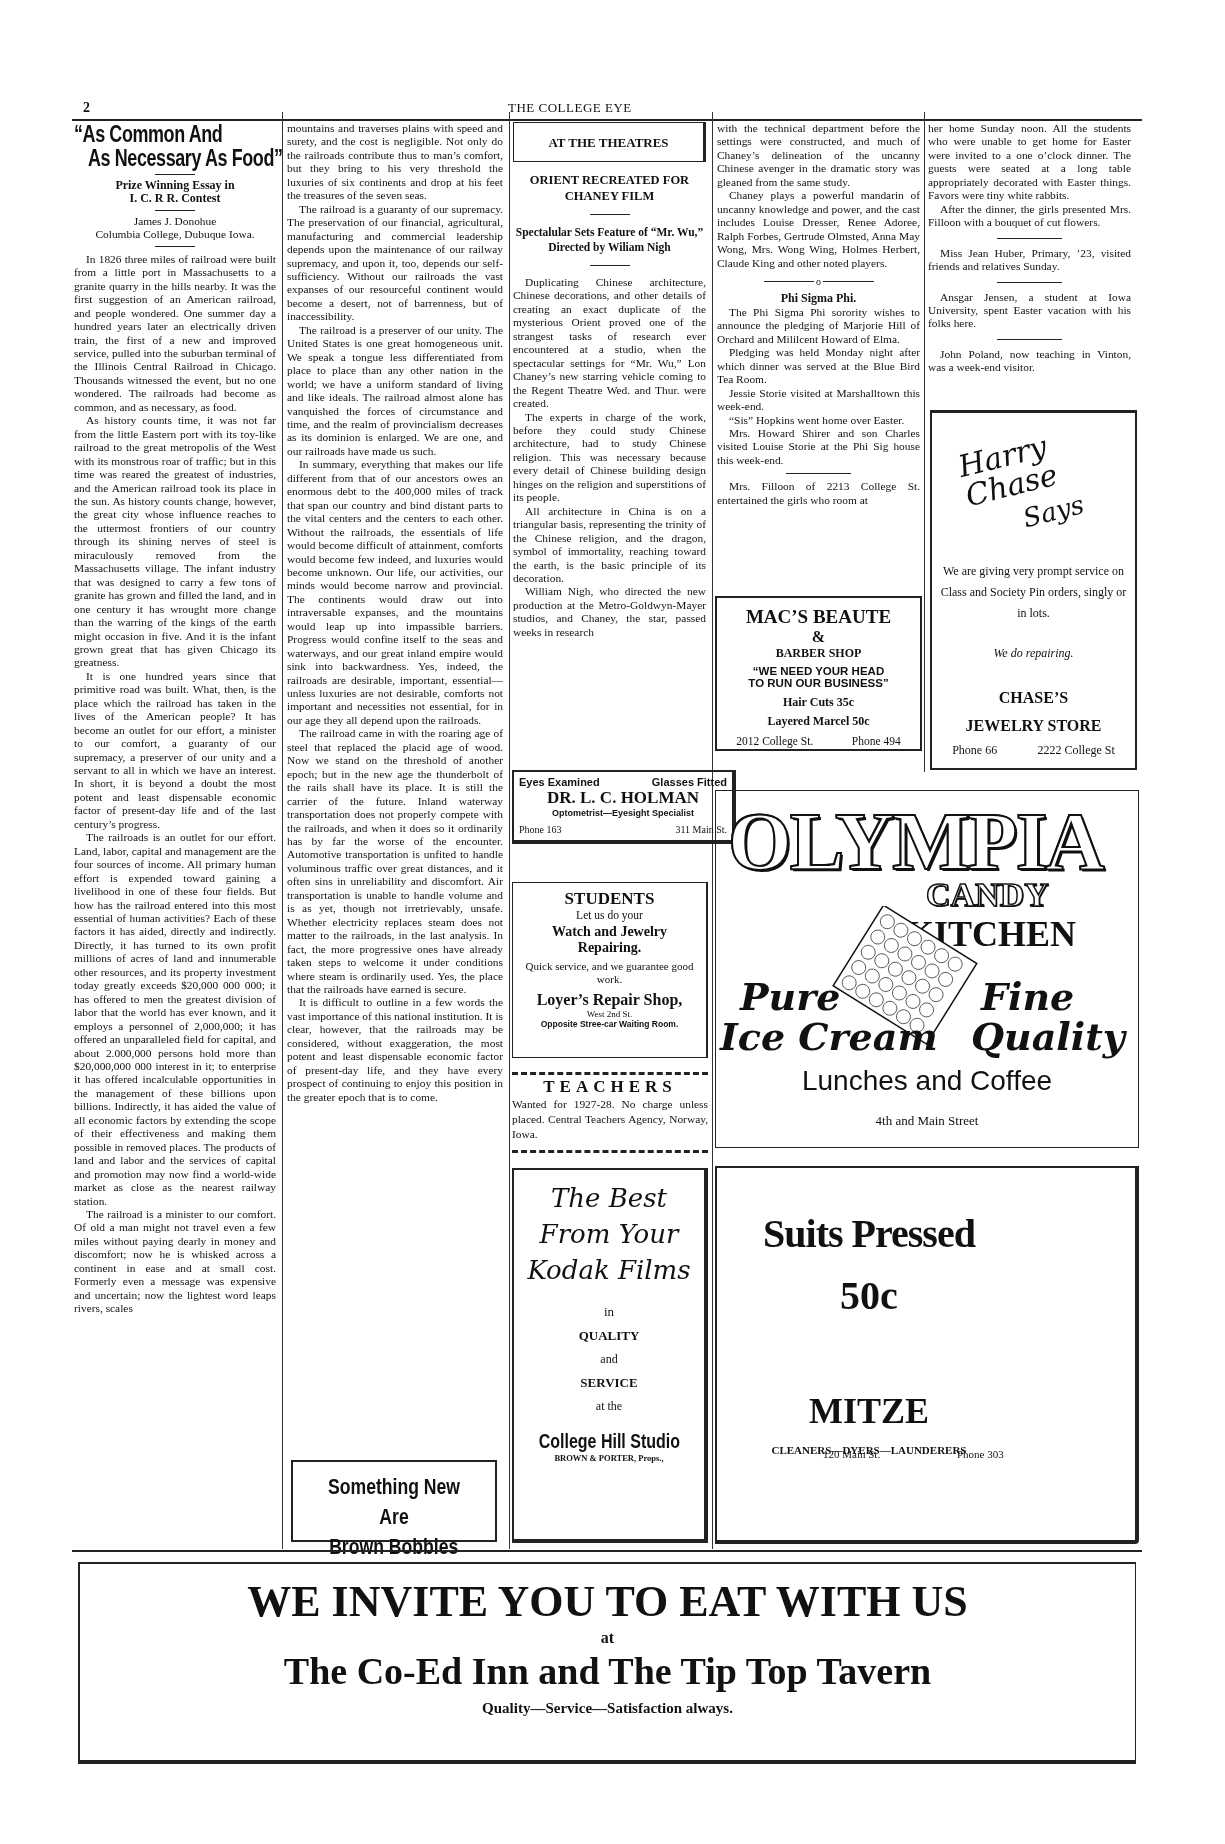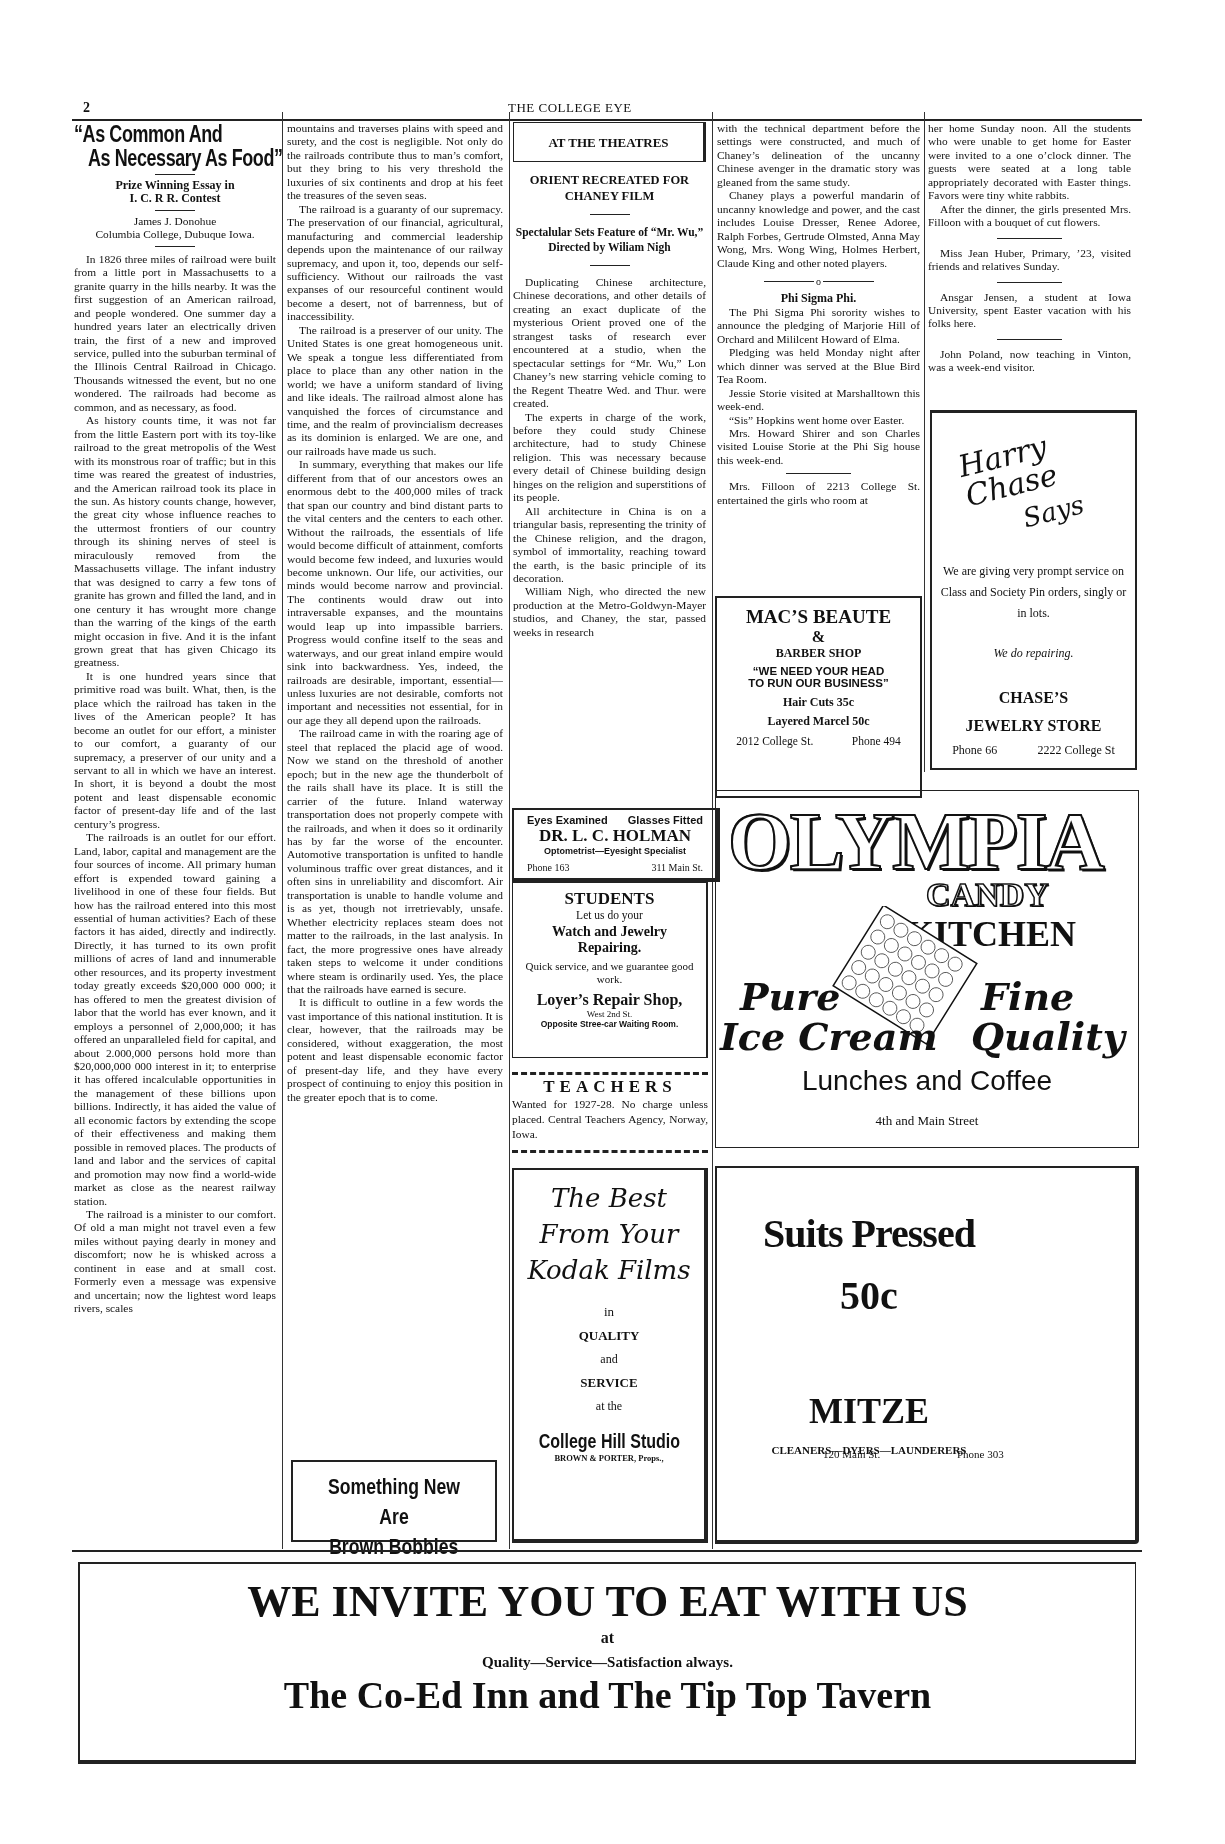--- a/index.html
+++ b/index.html
@@ -72,21 +72,21 @@
   <div class="center bold" style="font-size:12.5px; line-height:16px;">CHANEY FILM</div>
   <div class="shortrule" style="margin:10px auto;"></div>
   <div class="center bold" style="font-size:11.5px; line-height:15px;">Spectalular Sets Feature of “Mr. Wu,” Directed by Wiliam Nigh</div>
   <div class="shortrule" style="margin:10px auto;"></div>
   <p>Duplicating Chinese architecture, Chinese decorations, and other details of creating an exact duplicate of the mysterious Orient proved one of the strangest tasks of research ever encountered at a studio, when the spectacular settings for “Mr. Wu,” Lon Chaney’s new starring vehicle coming to the Regent Theatre Wed. and Thur. were created.</p>
   <p>The experts in charge of the work, before they could study Chinese architecture, had to study Chinese religion. This was necessary because every detail of Chinese building design hinges on the religion and superstitions of its people.</p>
   <p>All architecture in China is on a triangular basis, representing the trinity of the Chinese religion, and the dragon, symbol of immortality, reaching toward the earth, is the basic principle of its decoration.</p>
   <p>William Nigh, who directed the new production at the Metro-Goldwyn-Mayer studios, and Chaney, the star, passed weeks in research</p>
 </div>
 
-<div class="box thickbox" style="left:512px; top:808px; width:208px; height:74px; padding:4px 13px;">
+<div class="box thickbox" style="left:512px; top:770px; width:224px; height:74px; padding:4px 5px;">
   <div style="display:flex; justify-content:space-between; font-weight:bold; font-size:11px; font-family:'Liberation Sans',sans-serif;">
     <span>Eyes Examined</span>
     <span>Glasses Fitted</span>
   </div>
   <div class="center bold" style="font-size:17px; line-height:20px;">DR. L. C. HOLMAN</div>
   <div class="center bold" style="font-size:9px; font-family:'Liberation Sans',sans-serif;">Optometrist—Eyesight Specialist</div>
   <div style="display:flex; justify-content:space-between; font-size:10px; margin-top:6px;">
     <span>Phone 163</span>
     <span>311 Main St.</span>
   </div>
@@ -133,21 +133,21 @@
   <div class="center bold" style="font-size:12px; margin-top:4px;">Phi Sigma Phi.</div>
   <p>The Phi Sigma Phi sorority wishes to announce the pledging of Marjorie Hill of Orchard and Mililcent Howard of Elma.</p>
   <p>Pledging was held Monday night after which dinner was served at the Blue Bird Tea Room.</p>
   <p>Jessie Storie visited at Marshalltown this week-end.</p>
   <p>“Sis” Hopkins went home over Easter.</p>
   <p>Mrs. Howard Shirer and son Charles visited Louise Storie at the Phi Sig house this week-end.</p>
   <div class="shortrule" style="width:65px; margin:6px auto;"></div>
   <p>Mrs. Filloon of 2213 College St. entertained the girls who room at</p>
 </div>
 
-<div class="box" style="left:715px; top:596px; width:207px; height:202px; border-width:2px;">
+<div class="box" style="left:715px; top:596px; width:207px; height:155px; border-width:2px;">
   <div class="center bold" style="font-size:19px; margin-top:8px;">MAC’S BEAUTE</div>
   <div class="center bold" style="font-size:16px;">&amp;</div>
   <div class="center bold" style="font-size:12px;">BARBER SHOP</div>
   <div class="center bold" style="font-size:11.5px; font-family:'Liberation Sans',sans-serif; margin-top:4px;">“WE NEED YOUR HEAD</div>
   <div class="center bold" style="font-size:11.5px; font-family:'Liberation Sans',sans-serif;">TO RUN OUR BUSINESS”</div>
   <div class="center bold" style="font-size:12px; margin-top:6px;">Hair Cuts 35c</div>
   <div class="center bold" style="font-size:12px; margin-top:4px;">Layered Marcel 50c</div>
   <div style="display:flex; justify-content:space-around; font-size:11.5px; margin-top:6px;">
     <span>2012 College St.</span>
     <span>Phone 494</span>
@@ -234,16 +234,16 @@
   <div class="center bold" style="position:absolute; left:-60px; width:424px; top:222px; font-size:36px;">MITZE</div>
   <div class="center bold" style="position:absolute; left:-60px; width:424px; top:276px; font-size:11px;">CLEANERS—DYERS—LAUNDERERS</div>
   <div style="position:absolute; left:106px; top:280px; font-size:11px;">120 Main St.</div>
   <div style="position:absolute; left:240px; top:280px; font-size:11px;">Phone 303</div>
 </div>
 
 <div class="abs" style="left:72px; top:1550px; width:1070px; border-top:2px solid #222;"></div>
 <div class="abs" style="left:78px; top:1562px; width:1058px; height:200px; border:2px solid #222; border-right-width:1px;">
   <div class="center bold" style="font-size:44px; line-height:52px; margin-top:12px; font-family:'Liberation Serif',serif;">WE INVITE YOU TO EAT WITH US</div>
   <div class="center bold" style="font-size:16px; line-height:20px;">at</div>
+  <div class="center bold" style="font-size:38px; line-height:46px;">The Co-Ed Inn and The Tip Top Tavern</div>
   <div class="center bold" style="font-size:15px; line-height:20px; margin-top:4px;">Quality—Service—Satisfaction always.</div>
-  <div class="center bold" style="font-size:38px; line-height:46px;">The Co-Ed Inn and The Tip Top Tavern</div>
 </div>
 <div class="abs" style="left:78px; top:1762px; width:1058px; border-top:2px solid #222;"></div>
 
 </body></html>

